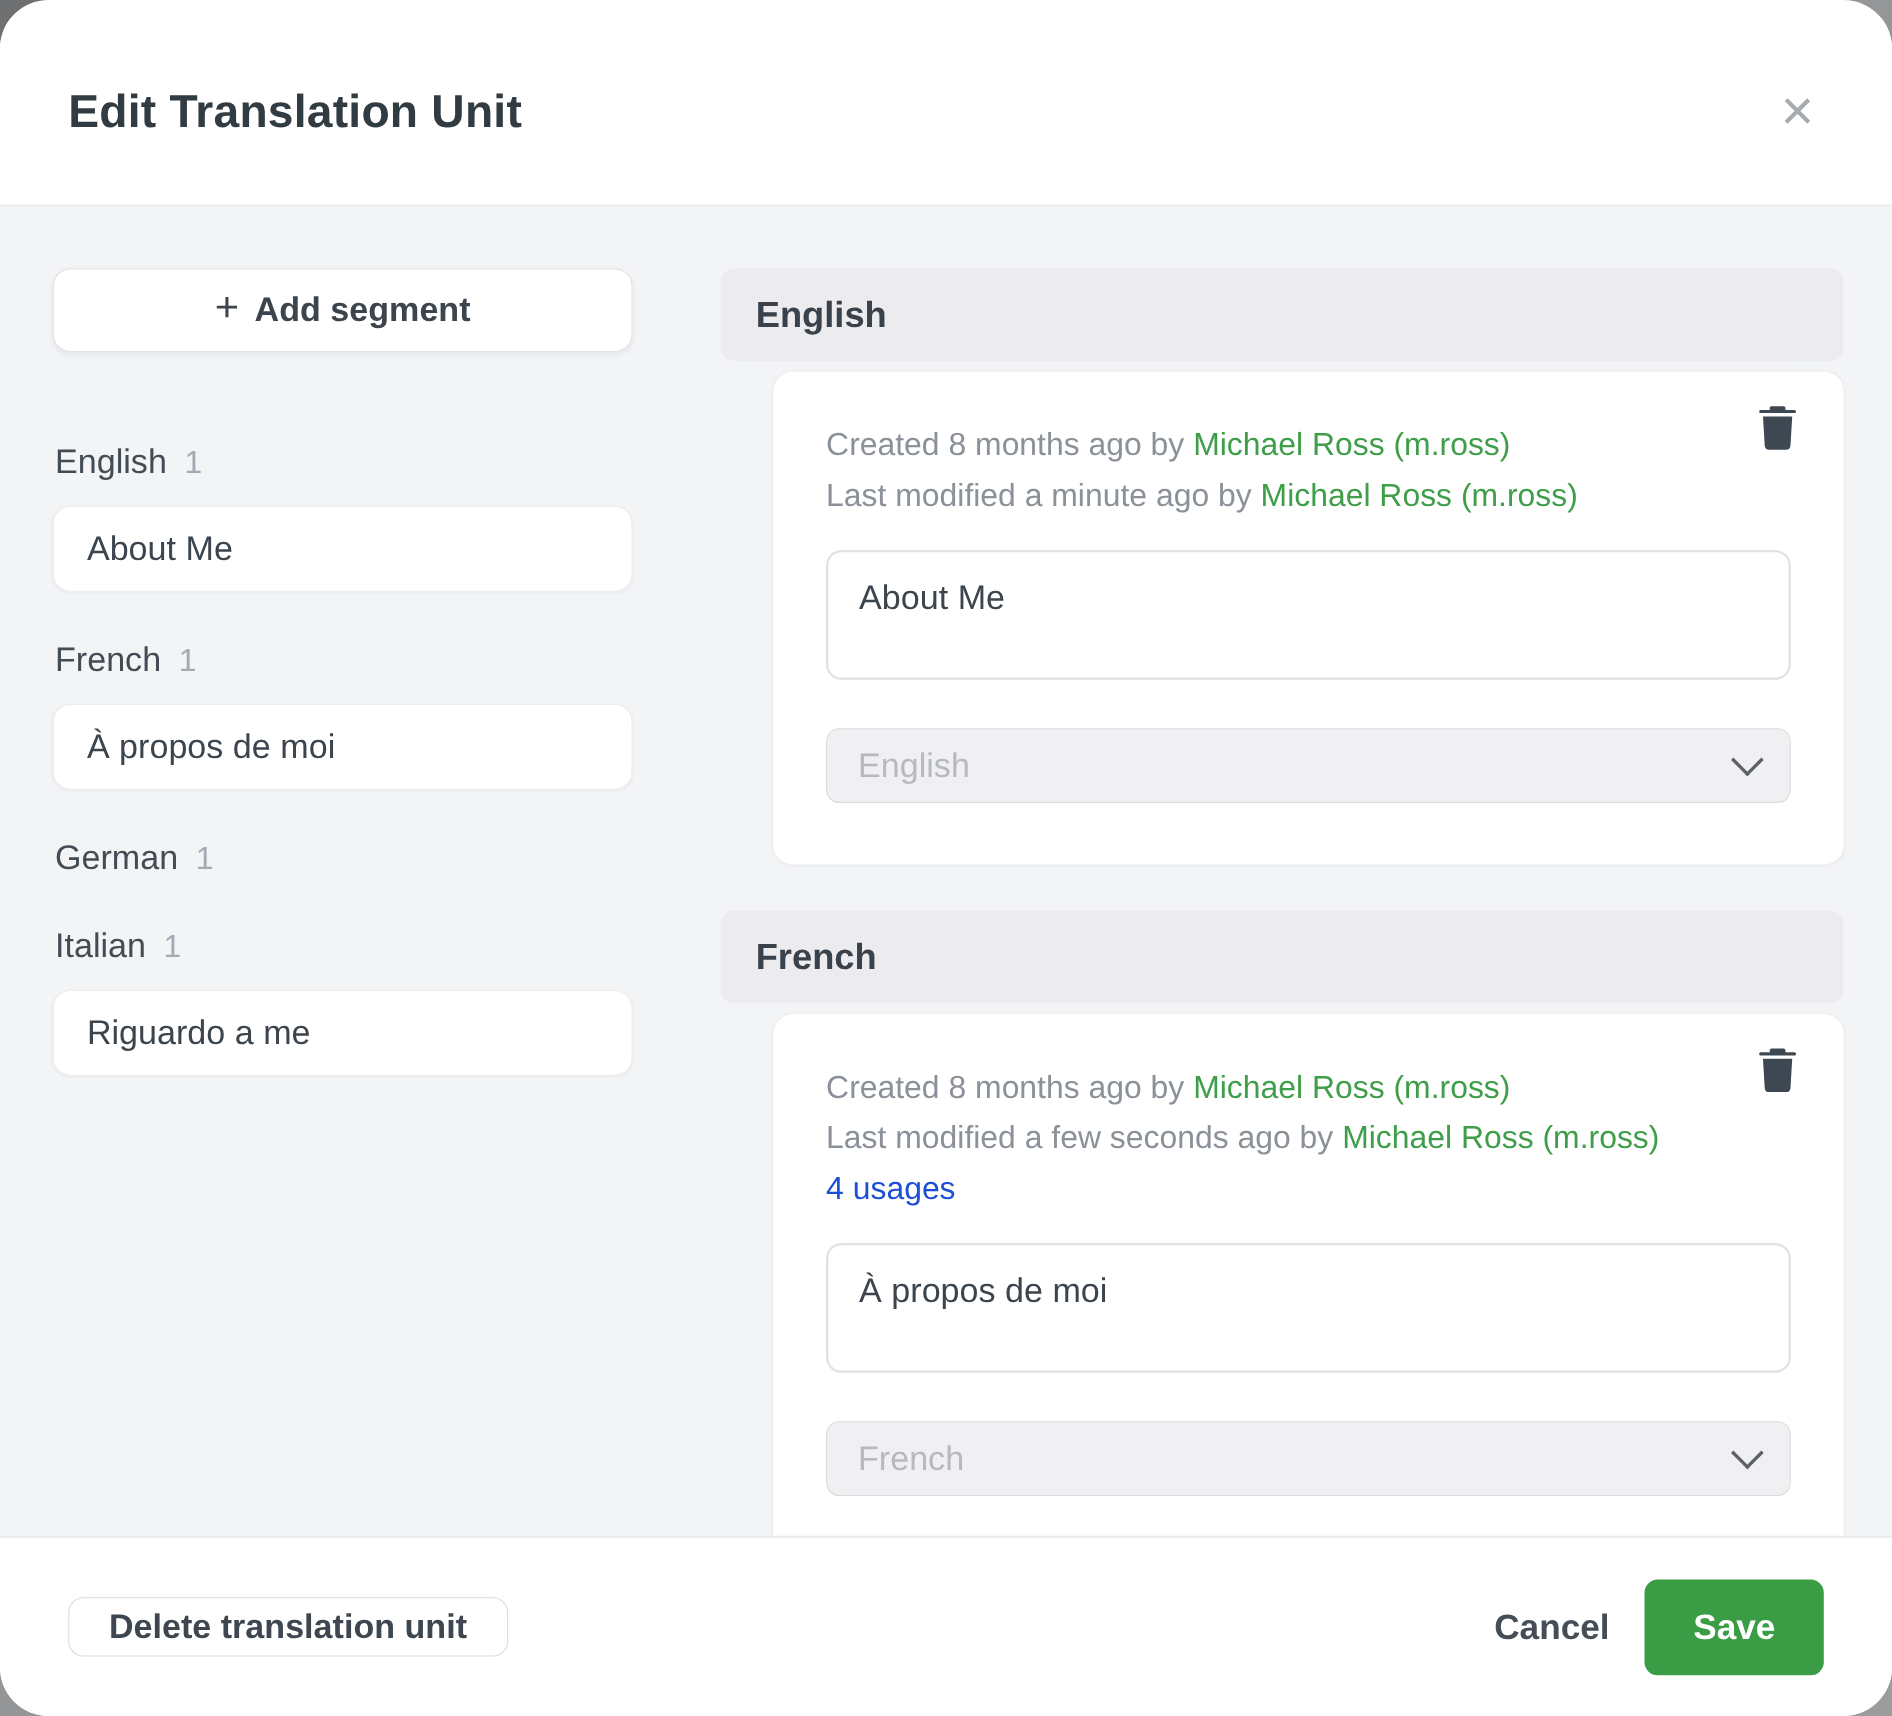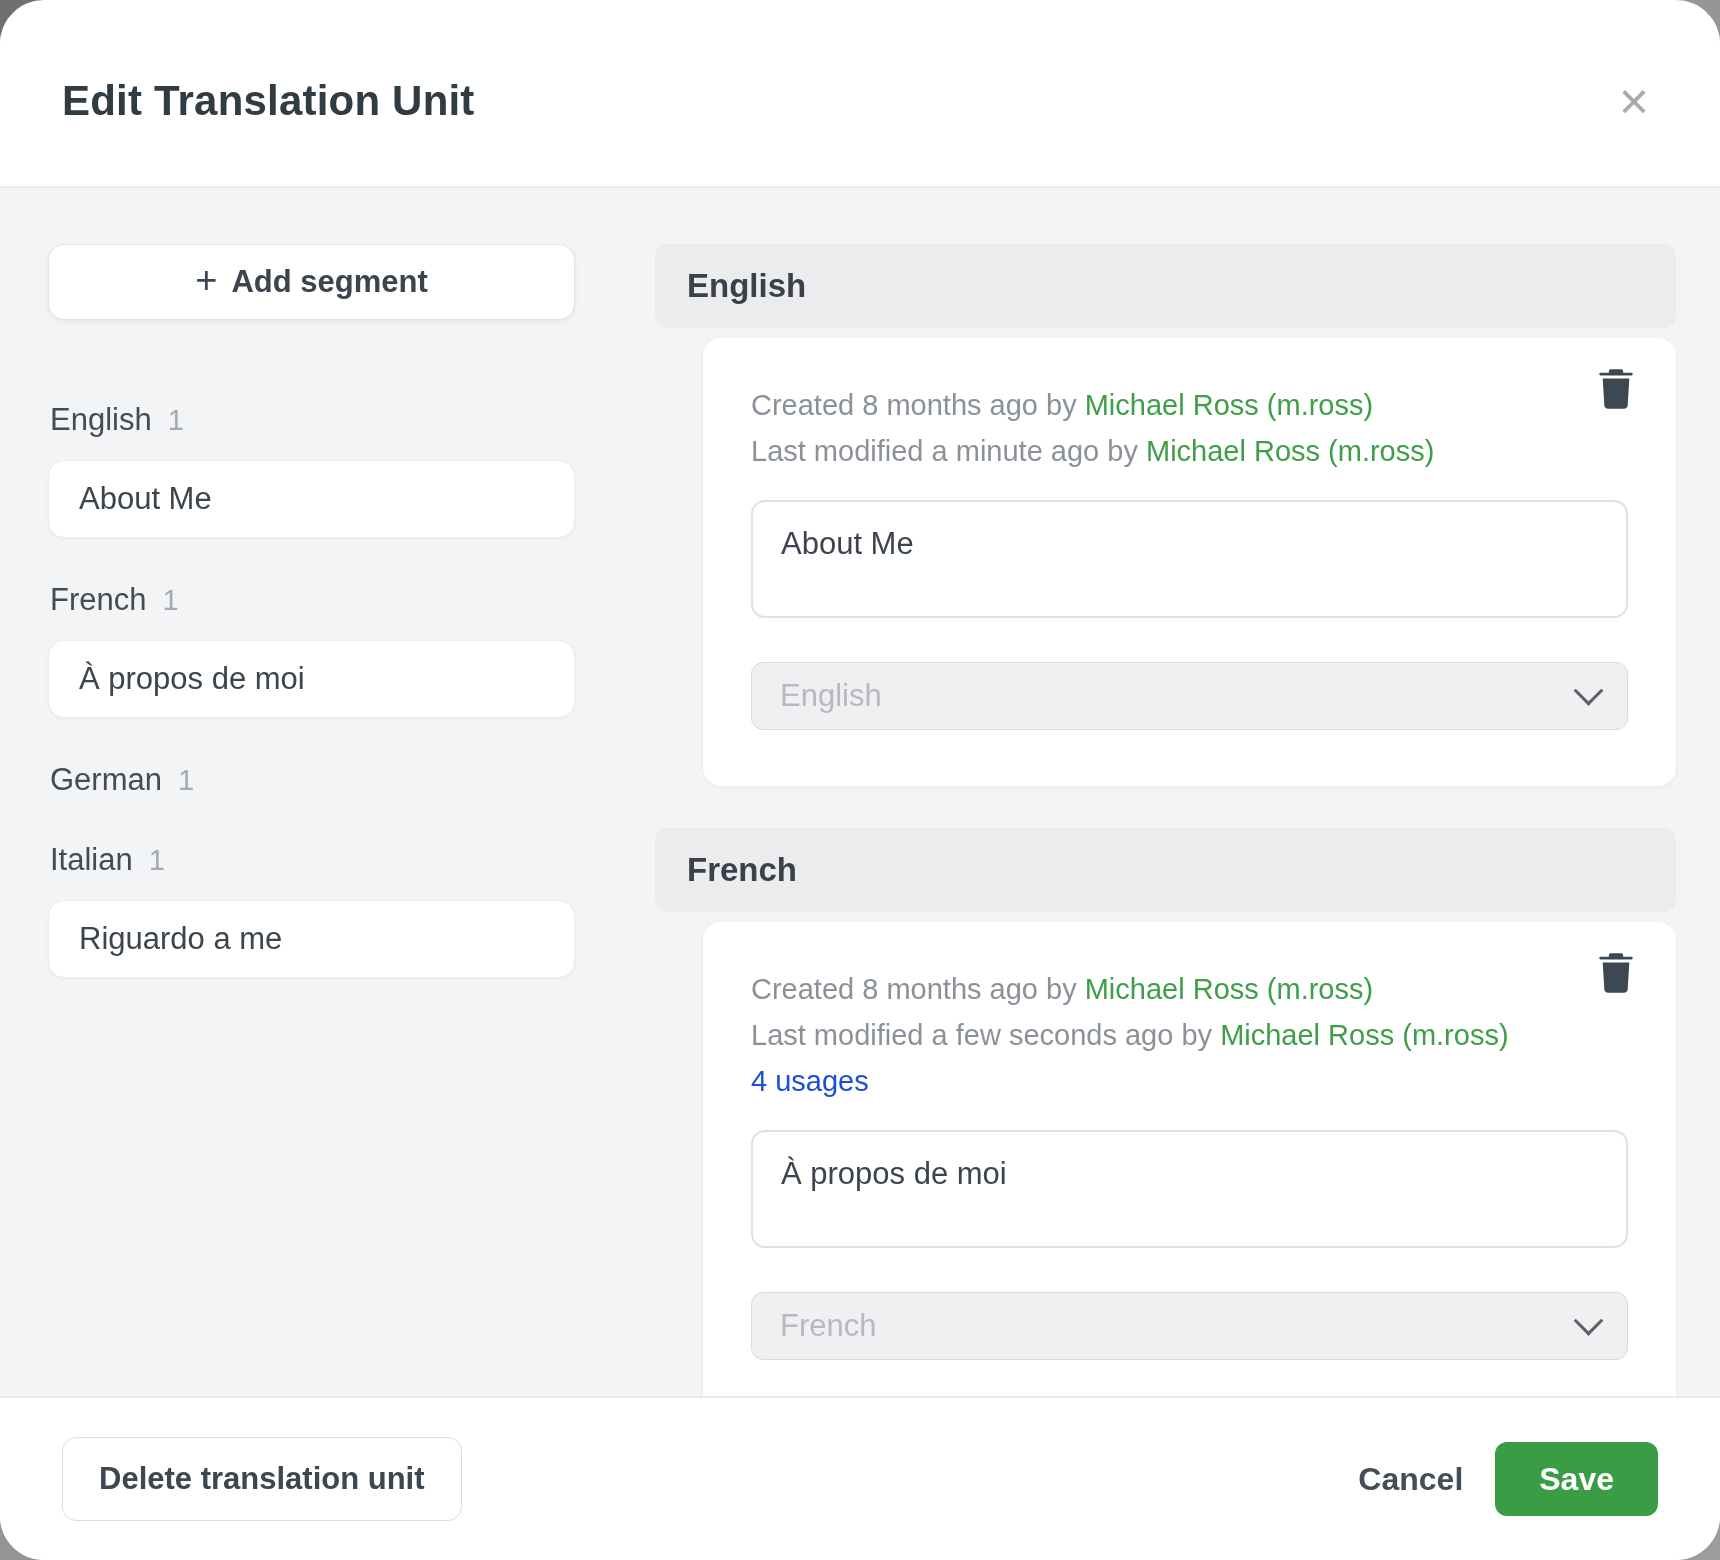--- a/index.html
+++ b/index.html
@@ -121,33 +121,33 @@
   }
   .trash-btn svg{width:38px;height:42px;fill:currentColor;}
   
   .modal-footer{
     height:164px;flex:0 0 164px;
     background:#ffffff;border-top:2px solid #e9ebed;
     display:flex;align-items:center;
     padding:0 62px;box-sizing:border-box;
   }
   .delete-btn{
-    height:84px;padding:0 36px;
+    height:54px;padding:0 36px;
     background:#ffffff;border:1px solid #d9dbde;border-radius:14px;
     font-size:31px;font-weight:600;color:#3e4750;
     cursor:pointer;font-family:inherit;
   }
   .footer-spacer{flex:1 1 auto;}
   .cancel-btn{
     border:none;background:transparent;
     font-size:32px;font-weight:600;color:#454e56;
     margin-right:26px;cursor:pointer;font-family:inherit;
   }
   .save-btn{
-    height:74px;padding:0 44px;
+    height:87px;padding:0 44px;
     background:#3a9d46;border:none;border-radius:12px;
     font-size:32px;font-weight:700;color:#ffffff;
     cursor:pointer;font-family:inherit;
   }
 </style>
 </head>
 <body>
 
 <div class="modal">
 

